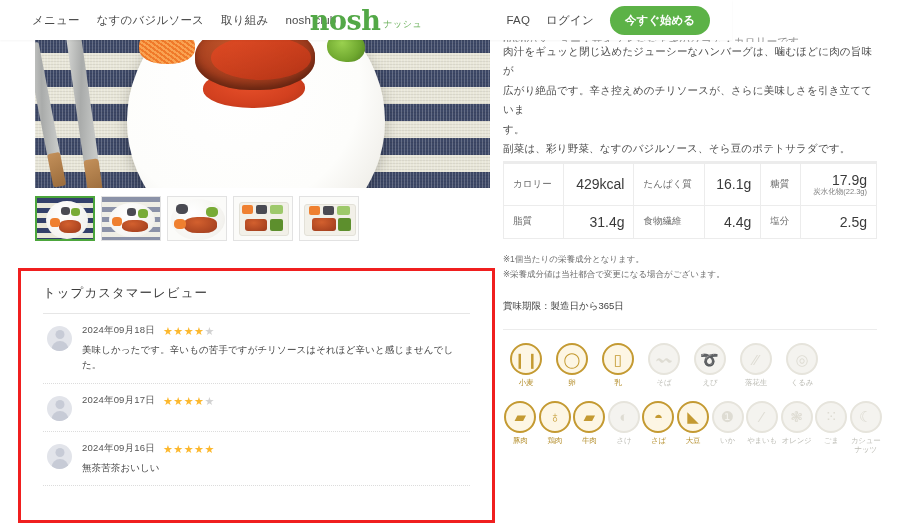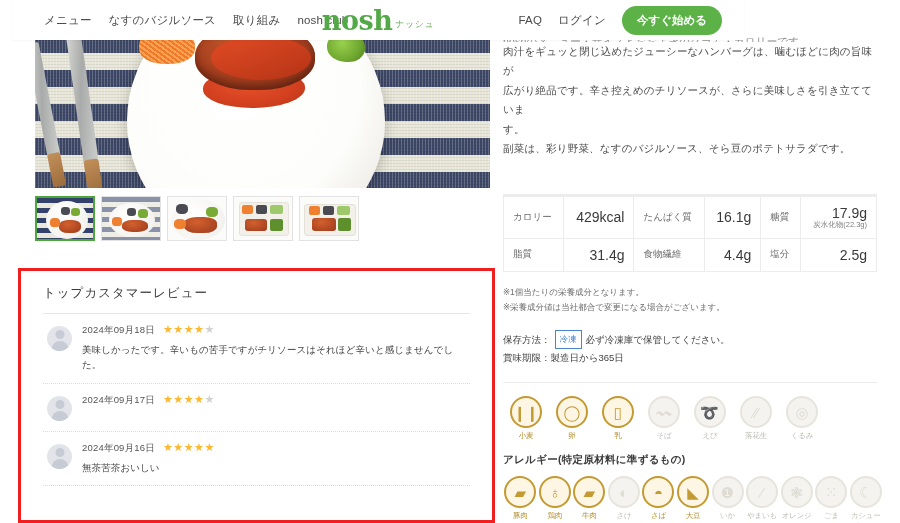--- a/index.html
+++ b/index.html
@@ -7,21 +7,21 @@
     width: 900px; height: 523px;
     overflow: hidden;
     background: #ffffff;
     font-family: "Liberation Sans", "DejaVu Sans", sans-serif;
     color: #333;
   }
   #page { position: relative; width: 900px; height: 523px; background: #fff; overflow: hidden; }
 
   
   #header {
-    position: absolute; top: 0; left: 12px; width: 732px; height: 40px;
+    position: absolute; top: 0; left: 0; width: 732px; height: 40px;
     background: #fff; z-index: 50;
     display: flex; align-items: center;
     box-shadow: 0 1px 2px rgba(0,0,0,0.04);
   }
   #nav-left { display: flex; align-items: center; gap: 17px; margin-left: 32px; }
   .nav-link {
     font-size: 11.5px; color: #4a4a4a; white-space: nowrap; letter-spacing: .2px; cursor: pointer;
   }
   #logo-wrap {
     position: absolute; left: 0; right: 0; top: 0; bottom: 0;
@@ -154,36 +154,36 @@
   }
   .avatar::before {
     content: ""; position: absolute; left: 50%; top: 4px; width: 9px; height: 9px;
     border-radius: 50%; background: #c7cbd6; transform: translateX(-50%);
   }
   .avatar::after {
     content: ""; position: absolute; left: 50%; top: 15px; width: 17px; height: 14px;
     border-radius: 9px 9px 0 0; background: #c7cbd6; transform: translateX(-50%);
   }
   .rv-body { flex: 1 1 auto; min-width: 0; }
-  .rv-head { display: flex; align-items: flex-start; gap: 8px; }
+  .rv-head { display: flex; align-items: flex-end; gap: 8px; }
   .rv-date { font-size: 9.5px; color: #555; letter-spacing: .2px; }
   .stars { font-size: 11px; letter-spacing: .5px; line-height: 1; }
   .star-on { color: #fcb82e; }
   .star-off { color: #d2d2d2; }
   .rv-text {
     font-size: 9.5px; color: #444; line-height: 1.62; margin-top: 5px; letter-spacing: .1px;
   }
 
   
   #right-col { position: absolute; left: 503px; top: 32px; width: 380px; }
   #desc { font-size: 10.5px; color: #4b4b4b; line-height: 1.85; letter-spacing: .2px; }
   #desc .clip { display: block; height: 10px; overflow: hidden; color: #8d8d8d; }
 
   #nutri {
-    margin-top: 35px; width: 374px; border-collapse: collapse;
+    margin-top: 2px; width: 374px; border-collapse: collapse;
     border-top: 3px solid #ececec; border-bottom: 1px solid #ececec;
   }
   #nutri td { border: 1px solid #ececec; padding: 8px 9px; vertical-align: middle; }
   .n-label { font-size: 9.5px; color: #6b6b6b; white-space: nowrap; }
   .n-val { font-size: 14px; color: #3a3a3a; text-align: right; white-space: nowrap; }
   .n-sub { font-size: 7.5px; color: #7d7d7d; display: block; text-align: right; margin-top: -1px; }
 
   #notes { margin-top: 13px; font-size: 8.5px; color: #6d6d6d; line-height: 1.85; }
   #storage { margin-top: 14px; font-size: 9.5px; color: #3d3d3d; line-height: 1.95; }
   .frozen-tag {
@@ -371,23 +371,20 @@
     </tbody>
       </table>
 
     <div id="notes">
       <div>※1個当たりの栄養成分となります。</div>
       <div>※栄養成分値は当社都合で変更になる場合がございます。</div>
     </div>
 
     <div id="storage">
       <div>
-        <span>保存方法：</span><span class="frozen-tag">冷凍</span><span>必ず冷凍庫で保管してください。</span>
-      </div>
-      <div>
         <span>賞味期限：</span><span>製造日から365日</span>
       </div>
     </div>
 
     <div class="sec-divider"></div>
 
     <div class="allergy-block">
       <div class="allergy-row">
         <div class="allergy-item">
             <div class="a-icon on">
@@ -428,21 +425,20 @@
         <div class="allergy-item">
             <div class="a-icon off">
               <span class="a-glyph">◎</span>
             </div>
             <div class="a-label off">くるみ</div>
           </div>
       </div>
     </div>
 
     <div class="allergy-block">
-      <div class="allergy-title">アレルギー(特定原材料に準ずるもの)</div>
       <div class="allergy-row" style="width:380px">
         <div class="allergy-item" style="width:35px">
             <div class="a-icon on">
               <span class="a-glyph">▰</span>
             </div>
             <div class="a-label on">豚肉</div>
           </div>
         <div class="allergy-item" style="width:35px">
             <div class="a-icon on">
               <span class="a-glyph">♁</span>

